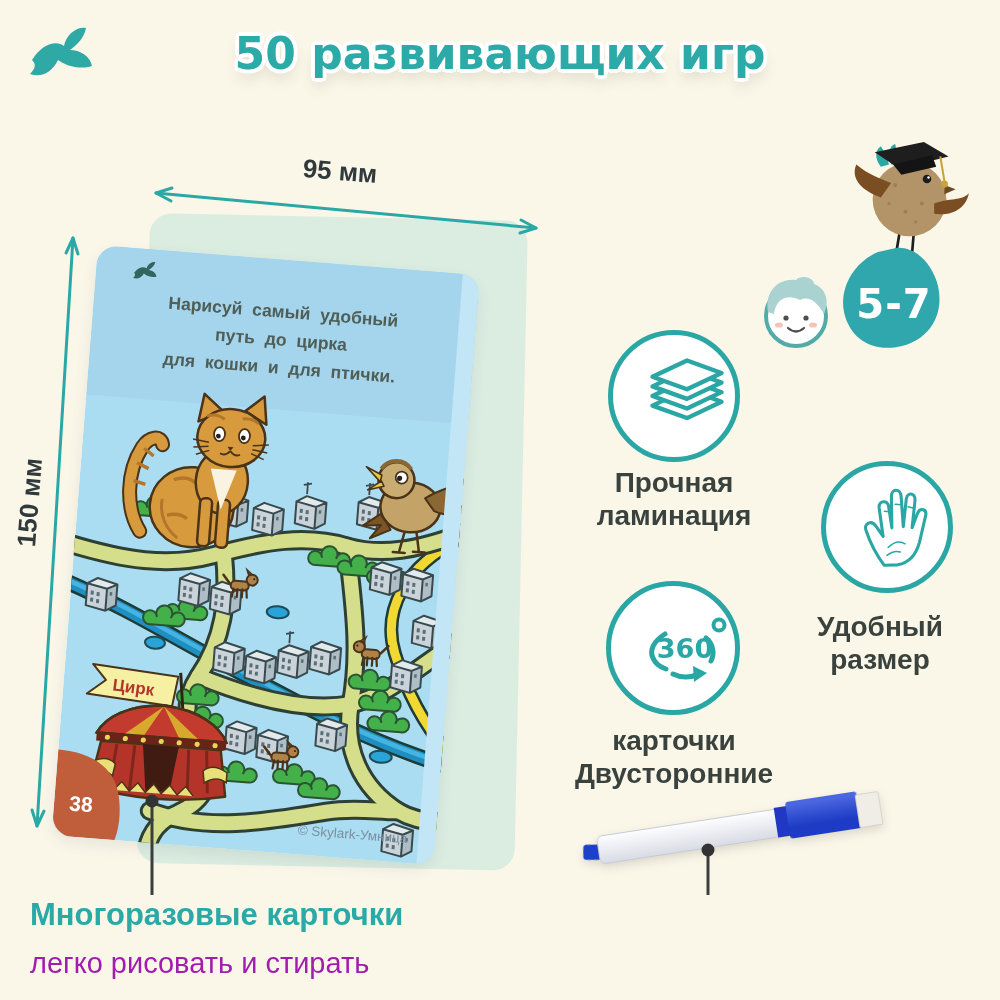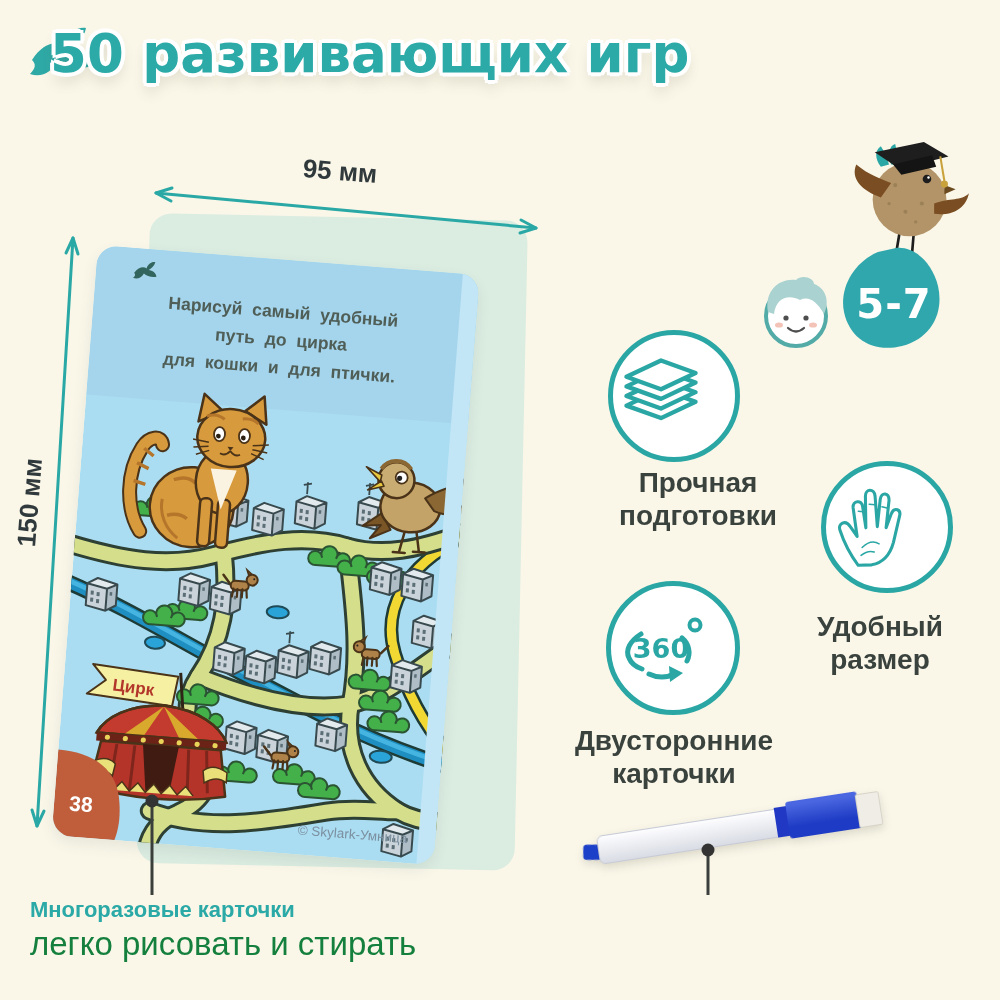--- a/index.html
+++ b/index.html
@@ -1,41 +1,41 @@
 <!DOCTYPE html>
 <html><head>
 <meta charset="utf-8">
 <style>
   html,body{margin:0;padding:0;background:#e8e4d6;}
   .stage{position:relative;width:1000px;height:1000px;margin:0 auto;background:#FAF7E9;
          font-family:"Liberation Sans",sans-serif;overflow:hidden;}
   .abs{position:absolute;}
   
-  .title{left:50px;top:24px;width:900px;text-align:left;color:#2BAAA7;
-         font-family:"DejaVu Sans",sans-serif;font-weight:bold;font-size:53px;line-height:60px;
+  .title{left:50px;top:24px;width:900px;text-align:center;color:#2BAAA7;
+         font-family:"DejaVu Sans",sans-serif;font-weight:bold;font-size:44px;line-height:60px;
          text-shadow:-4px 0 0 #fff,4px 0 0 #fff,0 -4px 0 #fff,0 4px 0 #fff,
                      -3px -3px 0 #fff,3px -3px 0 #fff,-3px 3px 0 #fff,3px 3px 0 #fff,
                      0 9px 14px rgba(90,90,60,.20);}
   
   .dim{color:#30393B;font-weight:bold;font-size:26px;}
   .dim-w{left:250px;top:156px;width:180px;text-align:center;transform:rotate(4.5deg);}
   .dim-h{left:-45px;top:487px;width:150px;text-align:center;transform:rotate(-85.5deg);}
   
   .back-card{left:150px;top:213px;width:378px;height:650px;background:#D8EBE0;opacity:.93;
              border-radius:22px;transform:rotate(1.2deg);transform-origin:top left;}
   .front-card{left:98px;top:245px;width:383px;height:592px;border-radius:20px;overflow:hidden;
               transform:rotate(4.5deg);transform-origin:top left;
               box-shadow:0 6px 14px rgba(70,90,90,.10);}
   
   .feat-circle{width:122px;height:122px;background:#fff;border:5px solid #2AA7A4;border-radius:50%;
-               display:flex;align-items:center;justify-content:flex-start;}
+               display:flex;align-items:center;justify-content:flex-end;}
   .feat-label{text-align:center;color:#3A423E;font-weight:bold;font-size:28px;line-height:33px;}
   
-  .callout-title{color:#2AA9A6;font-weight:800;font-size:22px;}
-  .callout-sub{color:#15803d;font-weight:500;font-size:33px;margin-top:2px;}
+  .callout-title{color:#2AA9A6;font-weight:800;font-size:31px;}
+  .callout-sub{color:#a21caf;font-weight:500;font-size:29px;margin-top:14px;}
   
   .marker{left:598px;top:832px;width:282px;height:36px;transform:rotate(-8.7deg);
           transform-origin:left center;filter:drop-shadow(0 4px 4px rgba(80,80,60,.18));}
   .marker .nib{position:absolute;left:-15px;top:12px;width:20px;height:15px;background:#1D40C8;
                border-radius:3px;transform:rotate(8deg);}
   .marker .body{position:absolute;left:0;top:4px;width:180px;height:27px;border-radius:6px 2px 2px 6px;
                 background:linear-gradient(#FDFDFF,#D9DCE4);border:1px solid #C6CAD4;}
   .marker .band{position:absolute;left:180px;top:3px;width:13px;height:30px;background:#2038C4;}
   .marker .cap{position:absolute;left:192px;top:-1px;width:72px;height:37px;border-radius:3px;
                background:linear-gradient(#4a66e0 10%,#1D3BC4 70%);}
@@ -309,23 +309,23 @@
   <div class="abs feat-circle" style="left:608px;top:330px;">
     <svg width="96" height="96" viewBox="0 0 100 100">
       <g fill="#fff" stroke="#2AA7A4" stroke-width="4.5" stroke-linejoin="round">
         <path d="M14,60 L50,43 L86,56 L50,73 Z"></path>
         <path d="M14,50 L50,33 L86,46 L50,63 Z"></path>
         <path d="M14,40 L50,23 L86,36 L50,53 Z"></path>
         <path d="M14,30 L50,13 L86,26 L50,43 Z"></path>
       </g>
     </svg>
   </div>
-  <div class="abs feat-label" style="left:548px;top:466px;width:300px;">
+  <div class="abs feat-label" style="left:524px;top:466px;width:300px;">
     <div>Прочная</div>
-    <div>подготовки</div>
+    <div>ламинация</div>
   </div>
 
   <div class="abs feat-circle" style="left:821px;top:461px;">
     <svg width="96" height="96" viewBox="0 0 100 100">
       <g transform="rotate(-6 50 55)">
         <path d="M30,88 C24,78 18,64 15,50 C13,42 22,39 26,47 L32,58 L31,28 C31,20 41,20 41,28 L42,50
                  L45,17 C46,9 55,10 55,18 L54,50 L60,22 C62,14 70,16 69,24 L63,52 L70,38
                  C74,31 81,35 78,42 L69,68 C64,81 55,88 44,89 Z" fill="#fff" stroke="#2AA7A4" stroke-width="3.2" stroke-linejoin="round" stroke-linecap="round"></path>
         <path d="M36,70 Q46,62 54,68 M34,78 Q42,73 48,76 M36,32 l5,1 M48,26 l6,1 M61,30 l6,2" fill="none" stroke="#2AA7A4" stroke-width="1.6" stroke-linecap="round"></path>
       </g>
@@ -342,22 +342,22 @@
       <circle cx="84" cy="27" r="5.5" fill="#fff" stroke="#2AA7A4" stroke-width="4"></circle>
       <g fill="none" stroke="#2AA7A4" stroke-width="5" stroke-linecap="round">
         <path d="M30,36 C19,43 14,52 18,60 C20,65 25,69 31,71"></path>
         <path d="M38,76 C46,80 56,80 63,76"></path>
         <path d="M71,40 C78,46 80,55 76,63"></path>
       </g>
       <path d="M58,68 L72,75 L59,84 Z" fill="#2AA7A4"></path>
     </svg>
   </div>
   <div class="abs feat-label" style="left:504px;top:724px;width:340px;">
+    <div>карточки</div>
     <div>Двусторонние</div>
-    <div>карточки</div>
   </div>
 
   <div class="abs marker">
     <div class="nib"></div>
     <div class="body"></div>
     <div class="band"></div>
     <div class="cap"></div>
     <div class="eraser"></div>
   </div>
 

